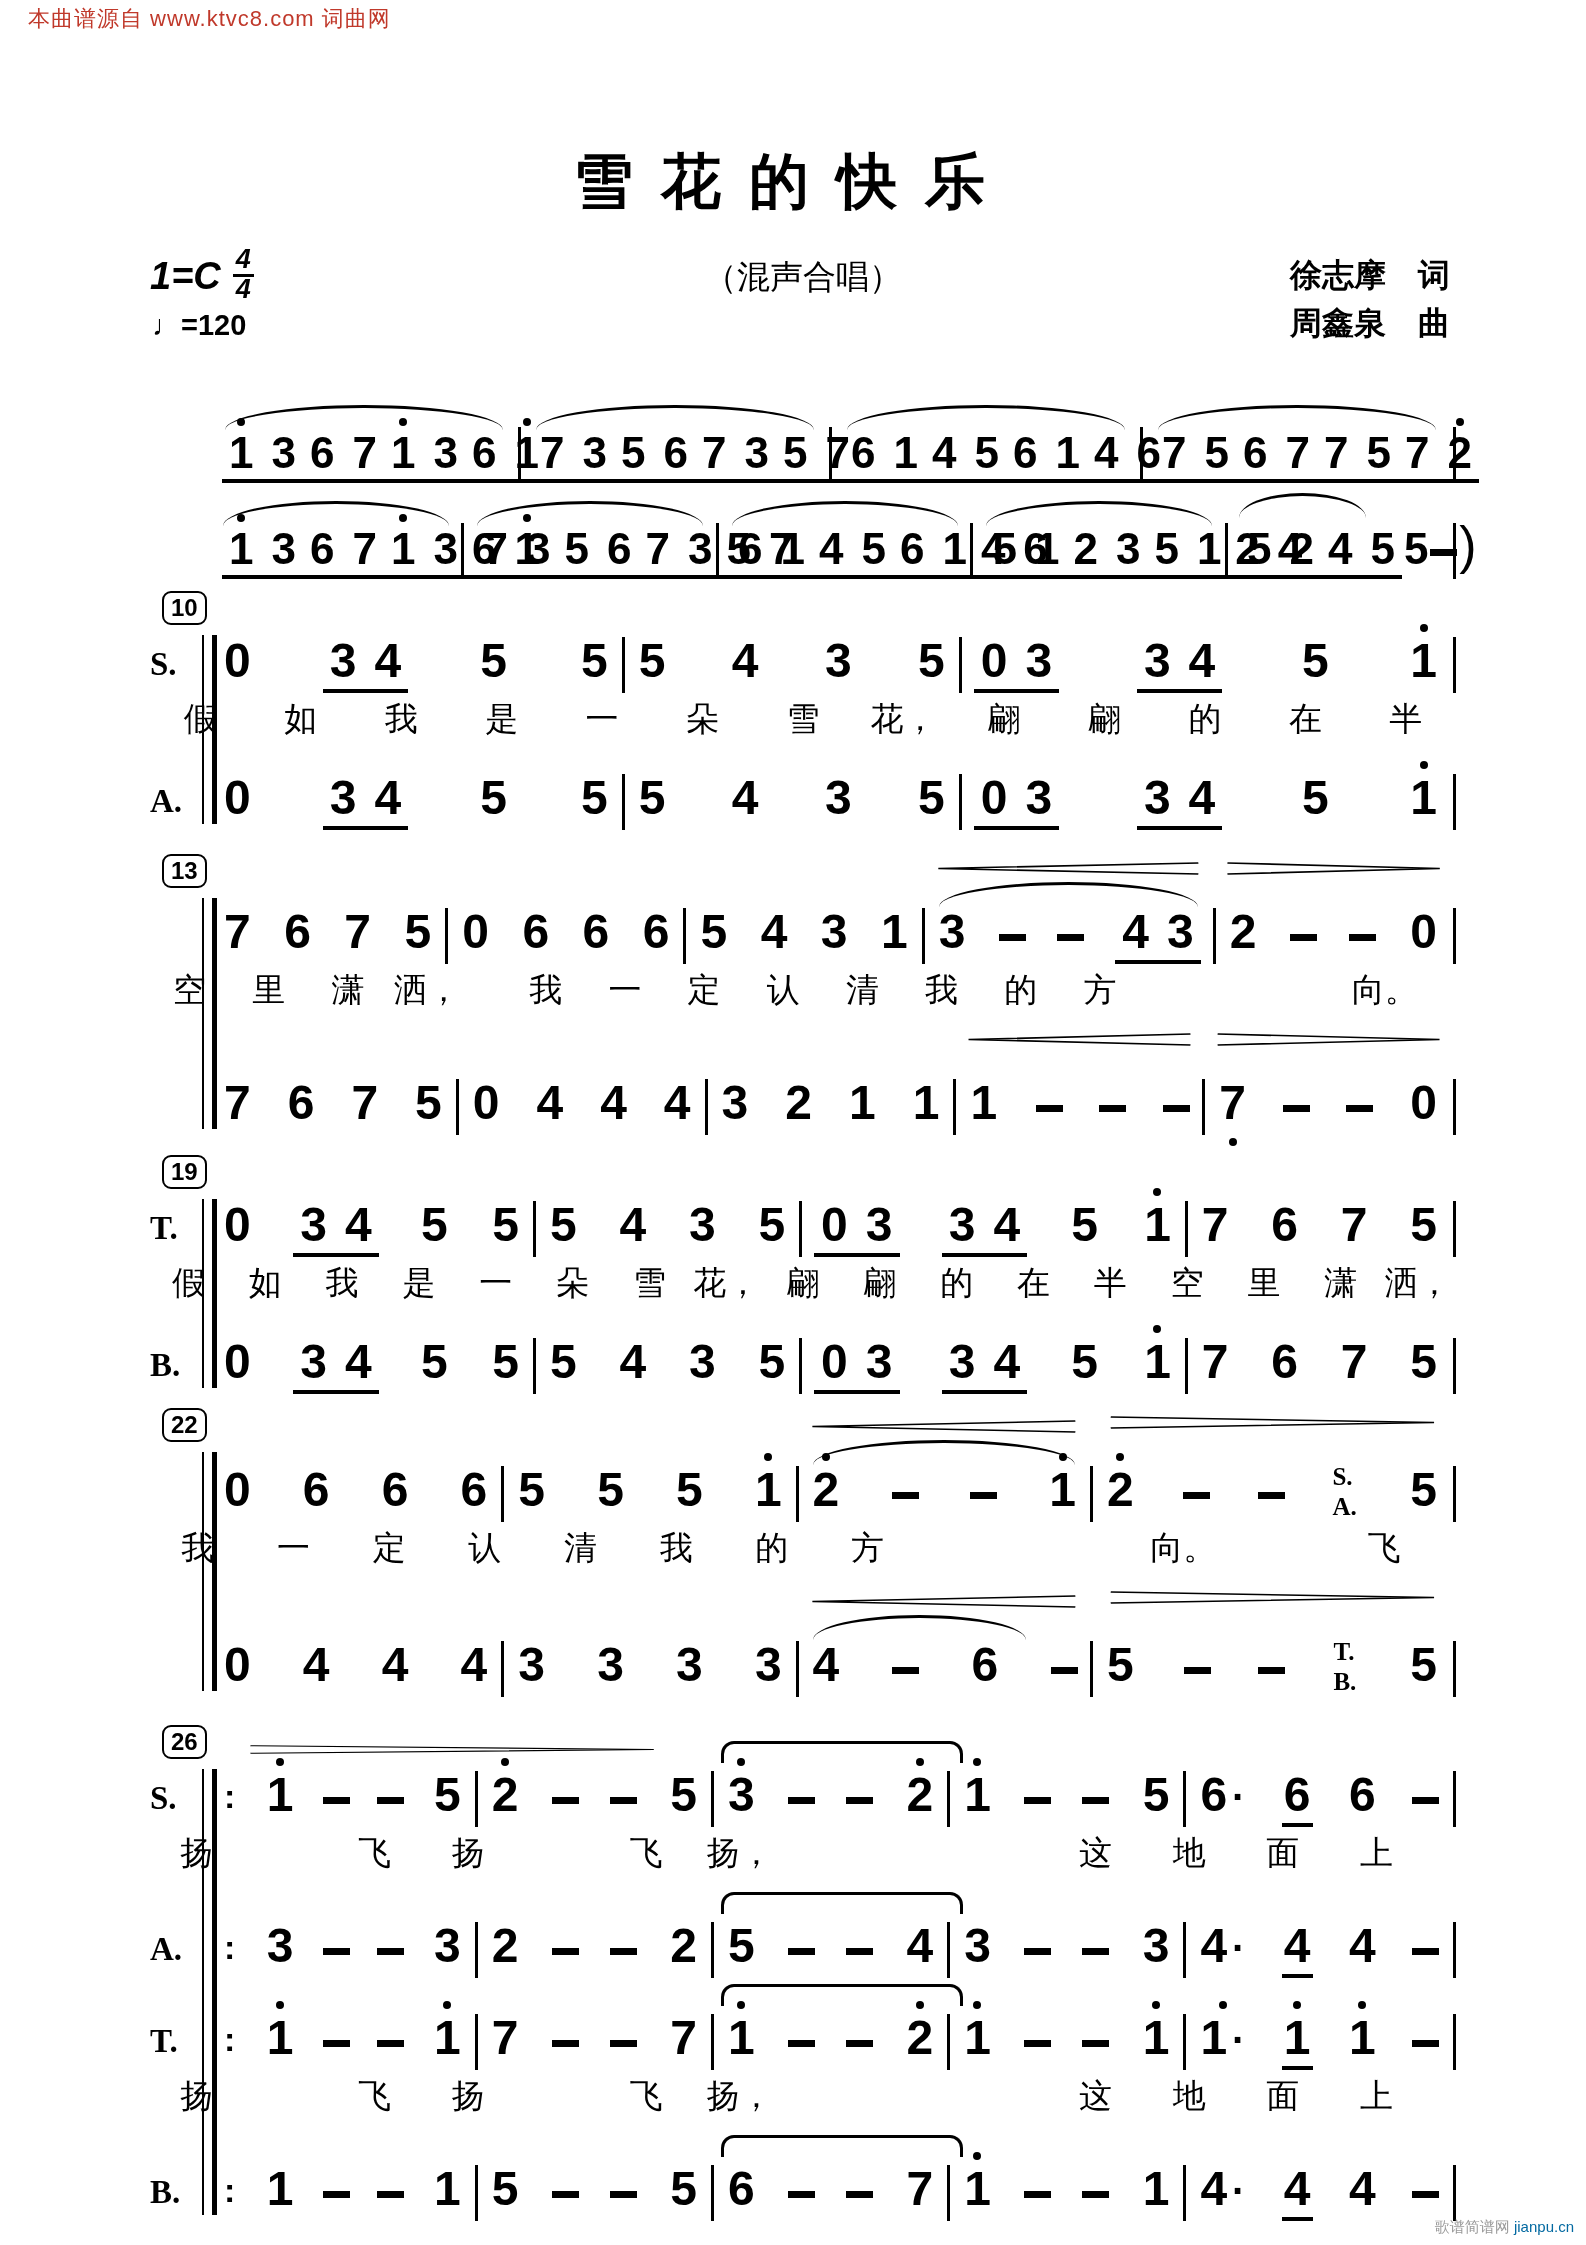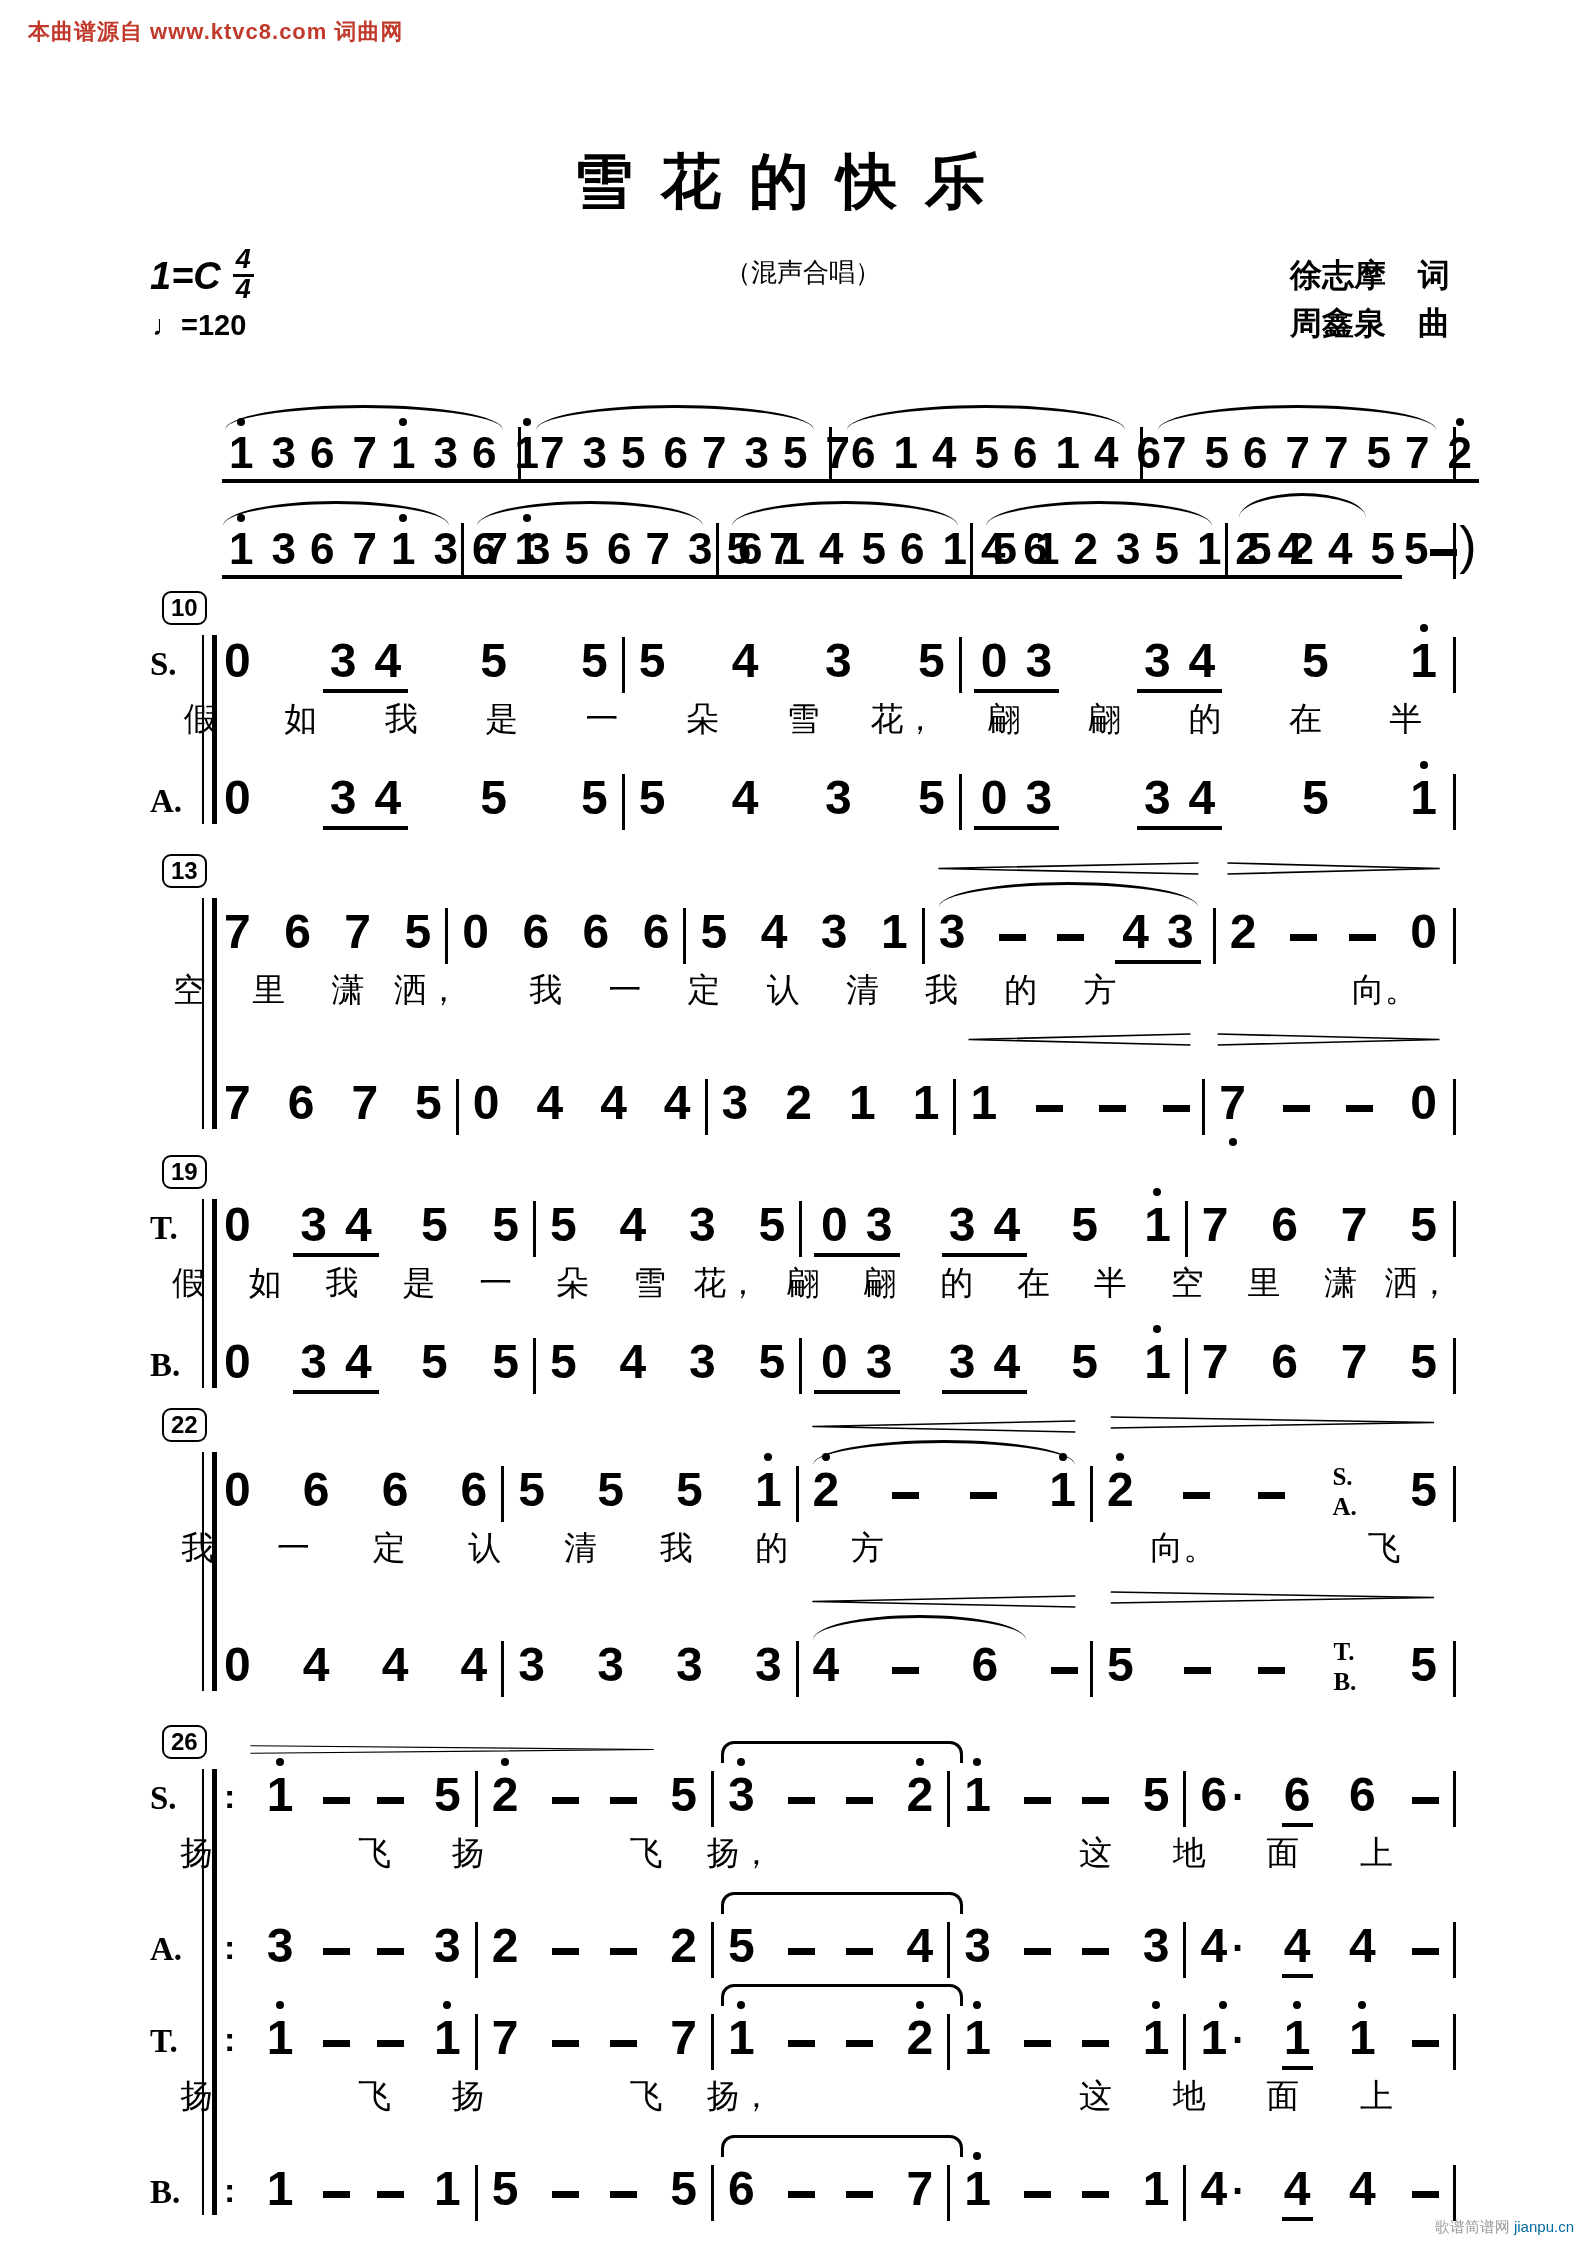--- a/index.html
+++ b/index.html
@@ -1,30 +1,30 @@
 <!DOCTYPE html>
 <html><head>
 <meta charset="utf-8">
 <style>
   html,body{margin:0;padding:0;background:#fff;}
   .page{position:relative;width:1586px;height:2245px;margin:0 auto;background:#fff;color:#000;
         font-family:"Liberation Sans",sans-serif;overflow:hidden;}
   
-  .wm{position:absolute;top:17px;left:28px;font-size:22px;letter-spacing:1px;font-weight:700;}
+  .wm{position:absolute;top:4px;left:28px;font-size:22px;letter-spacing:1px;font-weight:400;}
   .site{position:absolute;right:12px;bottom:8px;font-size:15px;}
   
   .title{margin:142px 150px 0 150px;text-align:center;font-size:60px;font-weight:700;letter-spacing:28px;
          font-family:"Liberation Serif",serif;}
   .meta{position:relative;margin:26px 130px 0 150px;height:126px;}
   .key{position:absolute;left:0;top:0;font-size:38px;font-weight:700;font-style:italic;}
   .frac{display:inline-block;vertical-align:middle;margin-left:12px;font-size:27px;font-weight:700;
         line-height:1.1;text-align:center;transform:translateY(-4px);}
   .frac .ftop{border-bottom:3px solid #000;padding:0 3px;}
   .tempo{position:absolute;left:2px;top:60px;font-size:29px;font-weight:700;}
-  .subtitle{text-align:center;font-size:26px;padding-top:6px;}
+  .subtitle{text-align:center;font-size:33px;padding-top:6px;}
   .credits{position:absolute;right:6px;top:2px;font-size:32px;font-weight:700;line-height:1.5;
            font-family:"Liberation Serif",serif;}
   
   .score{margin:14px 130px 0 150px;}
   .system{position:relative;}
   .s-i1{margin-top:16px}.s-i2{margin-top:0}.s-10{margin-top:10px}.s-13{margin-top:22px}
   .s-18{margin-top:18px}.s-22{margin-top:12px}.s-26{margin-top:26px}
   .mbox{position:absolute;left:12px;top:2px;border:2px solid #000;border-radius:9px;
         font-size:24px;font-weight:700;padding:1px 7px;line-height:1.15;}
   .bracket{position:absolute;left:52px;top:46px;bottom:6px;width:8px;

